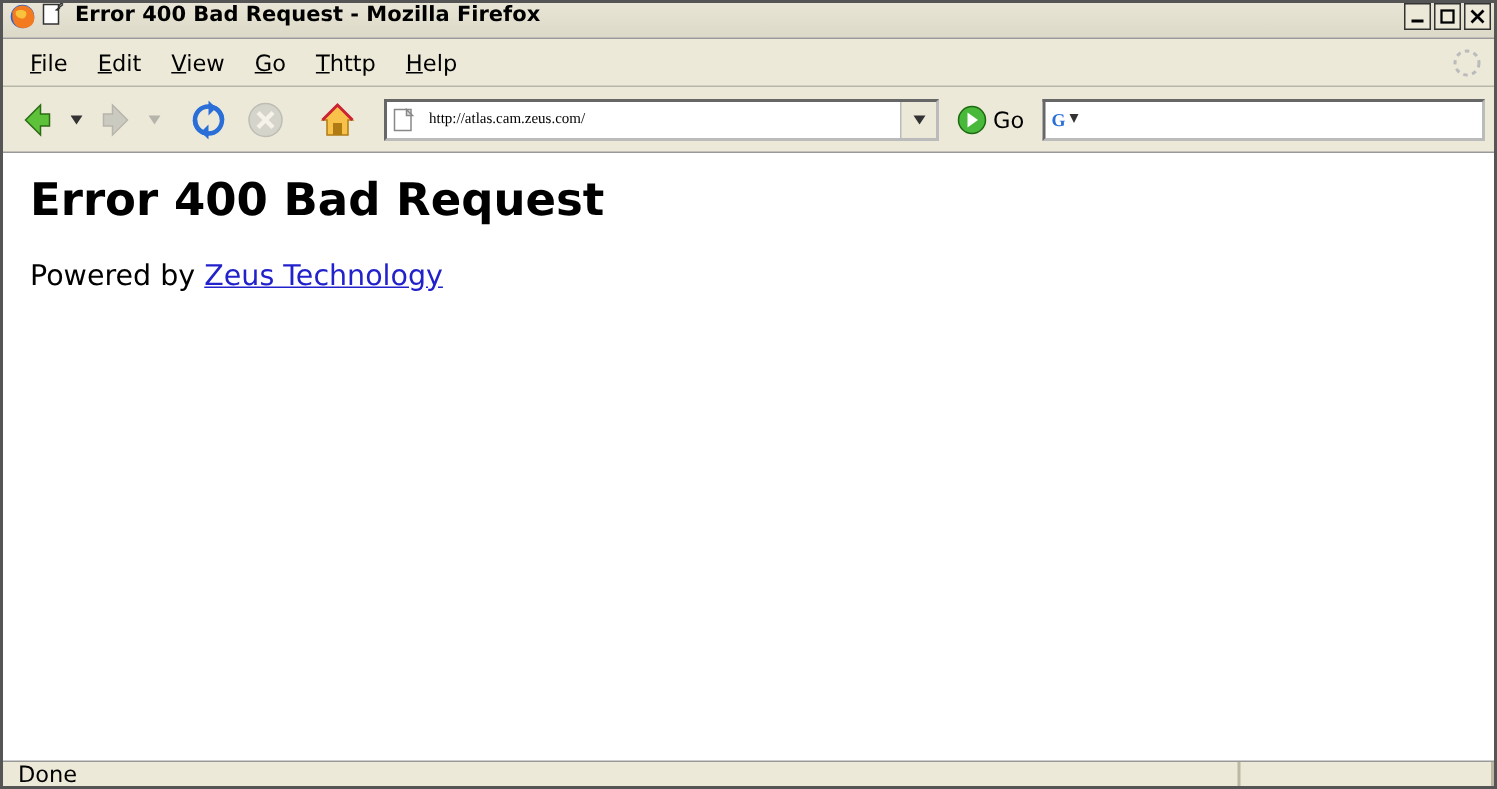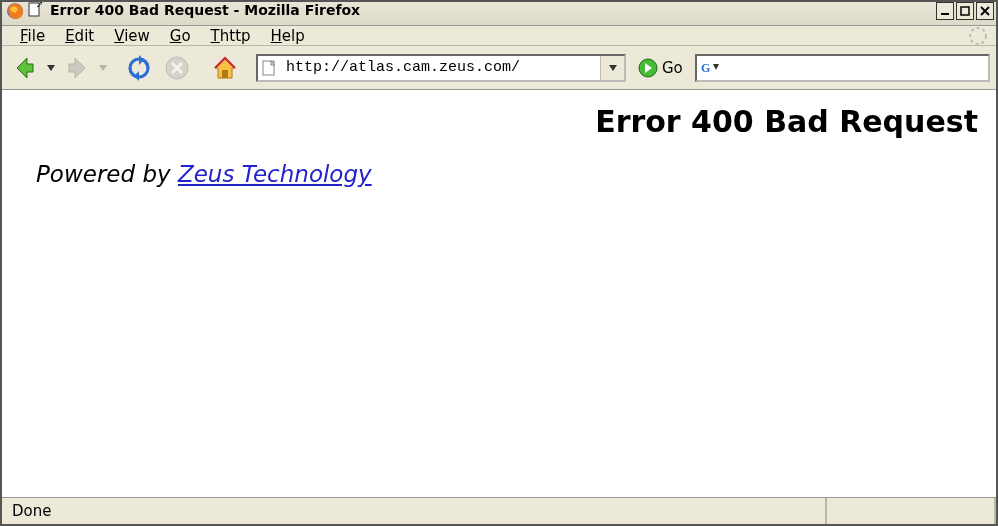--- a/index.html
+++ b/index.html
@@ -30,21 +30,21 @@
 .titlebar .app-icon { width: 18px; height: 18px; margin-right: 4px; margin-left:2px;}
 .titlebar .doc-icon { width: 16px; height: 16px; margin-right: 6px; }
 .titlebar .title { font-size: 14px; font-weight: bold; color: #000; flex: 0 0 auto; }
 .titlebar .spacer { flex: 1; }
 .winbtn {
   width: 18px; height: 18px; border: 1px solid #333; background: #ece9d8;
   margin-left: 2px; display: flex; align-items: center; justify-content: center;
   font-size: 12px; font-weight: bold; cursor: pointer;
 }
 .menubar {
-  height: 20px;
+  height: 32px;
   display: flex;
   align-items: center;
   padding: 0 8px;
   border-bottom: 1px solid #b8b8a8;
   background: #ece9d8;
 }
 .menubar .menuitem {
   padding: 3px 10px;
   font-size: 15px;
   color: #000;
@@ -69,22 +69,22 @@
 .sep { width: 6px; }
 .urlbar-wrap {
   flex: 0 0 370px;
   height: 28px;
   display: flex;
   border: 2px inset #bbb;
   background: #fff;
 }
 .urlbar-favicon { width: 24px; display:flex; align-items:center; justify-content:center; }
 .urlbar-input {
-  flex: 1; border: none; outline: none; font-size: 15px; padding: 0 4px;
-  font-family: Liberation Mono, monospace;
+  flex: 1; border: none; outline: none; font-size: 10px; padding: 0 4px;
+  font-family: Liberation Serif, serif;
 }
 .urlbar-dd {
   width: 24px; border-left: 1px solid #bbb; background: #ece9d8;
   display:flex; align-items:center; justify-content:center; cursor:pointer;
 }
 .go-btn {
   display: flex; align-items: center; gap: 4px; padding: 0 8px;
   height: 28px; cursor: pointer; font-size: 15px;
 }
 .searchbar {
@@ -101,33 +101,30 @@
   background: #fff;
   padding: 14px 18px;
   overflow: auto;
   border-bottom: 1px solid #999;
 }
 .content h1 {
   font-family: Verdana, "DejaVu Sans", sans-serif;
   font-size: 30px;
   font-weight: bold;
   margin-bottom: 22px;
-  text-align: right;
 }
 .content .powered {
-  font-size: 23px;
-  font-style: italic;
-  margin-left: 16px;
+  font-size: 19px;
 }
 .content .powered a {
   color: #2222cc;
   text-decoration: underline;
 }
 .statusbar {
-  height: 26px;
+  height: 16px;
   display: flex;
   align-items: center;
   background: #ece9d8;
   gap: 39px;
 }
 .statusbar .cell {
   padding: 3px 10px;
   font-size: 15px;
   border-right: 2px solid #bcb8a4;
   height: 100%;

